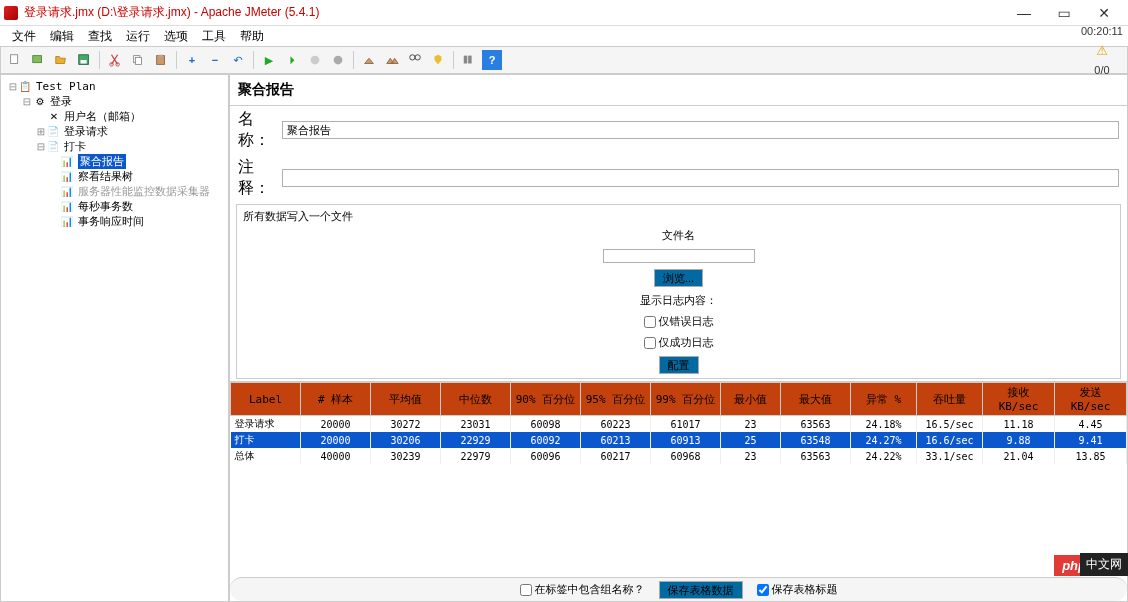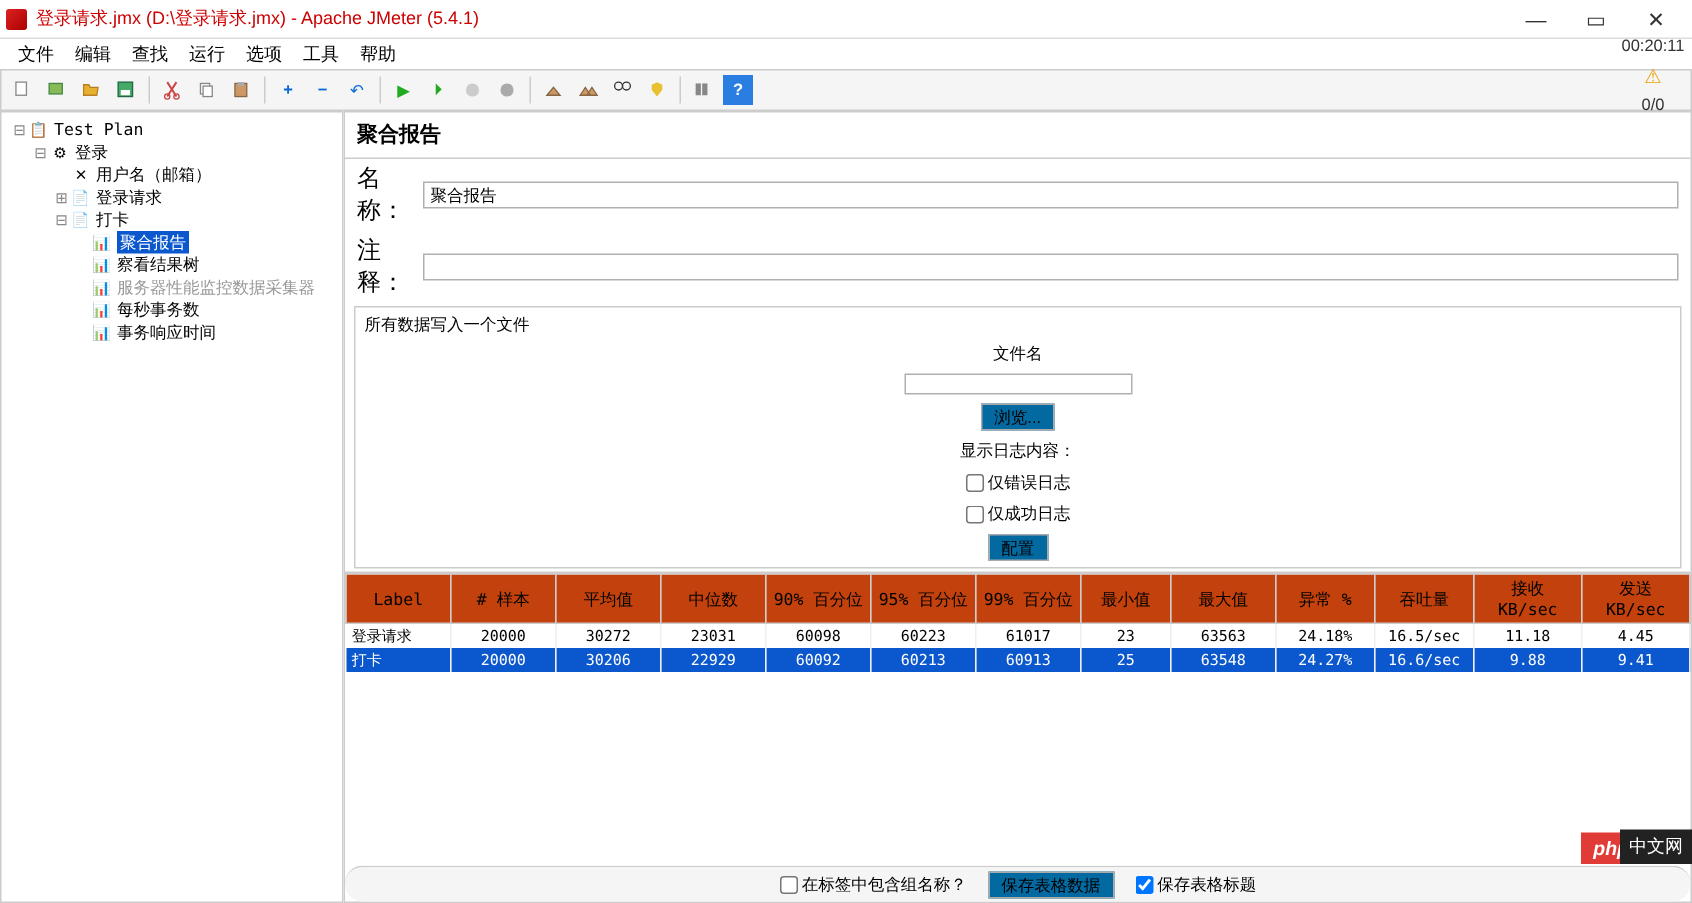--- a/index.html
+++ b/index.html
@@ -324,20 +324,35 @@
               <td>60092</td>
               <td>60213</td>
               <td>60913</td>
               <td>25</td>
               <td>63548</td>
               <td>24.27%</td>
               <td>16.6/sec</td>
               <td>9.88</td>
               <td>9.41</td>
             </tr>
+            <tr>
+              <td>总体</td>
+              <td>40000</td>
+              <td>30239</td>
+              <td>22979</td>
+              <td>60096</td>
+              <td>60217</td>
+              <td>60968</td>
+              <td>23</td>
+              <td>63563</td>
+              <td>24.22%</td>
+              <td>33.1/sec</td>
+              <td>21.04</td>
+              <td>13.85</td>
+            </tr>
           </tbody>
       </table>
     </div>
 
     <div class="footer">
       <label class="chk-label">
           <input type="checkbox" style="">
           <span>在标签中包含组名称？</span>
         </label>
       <button class="small-btn">保存表格数据</button>

